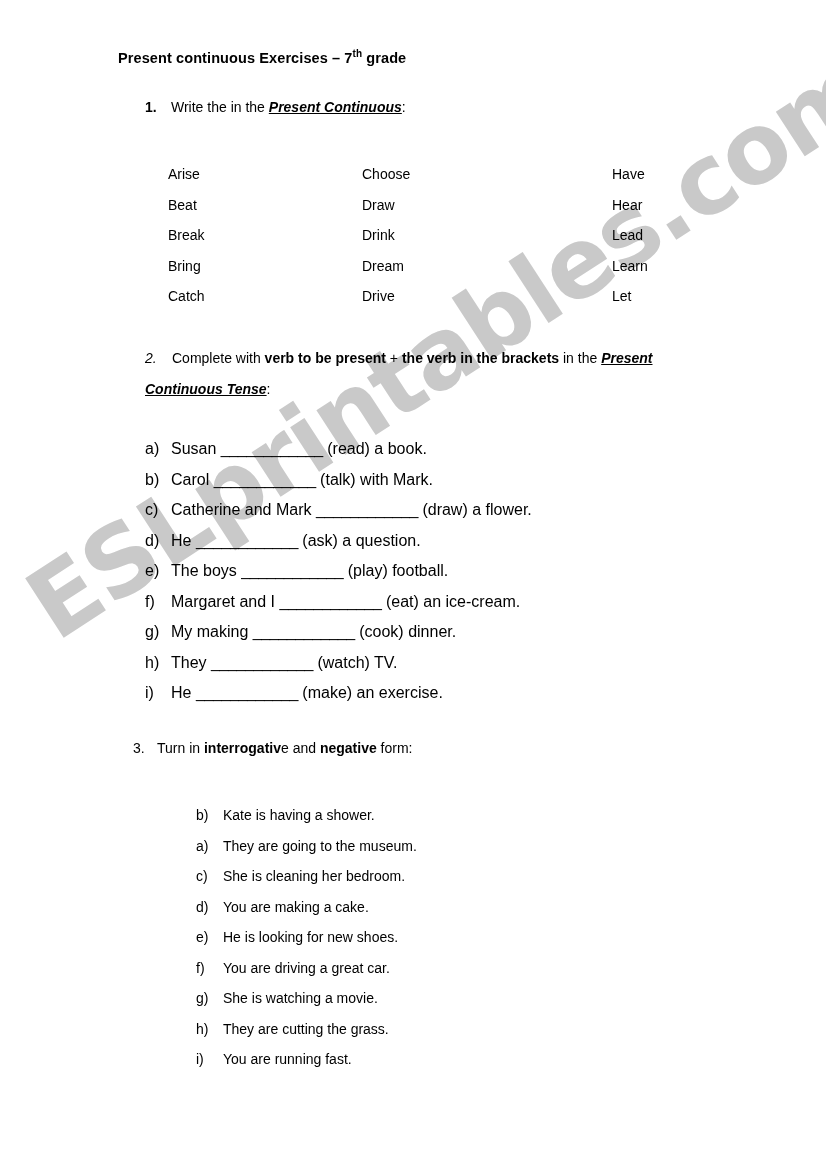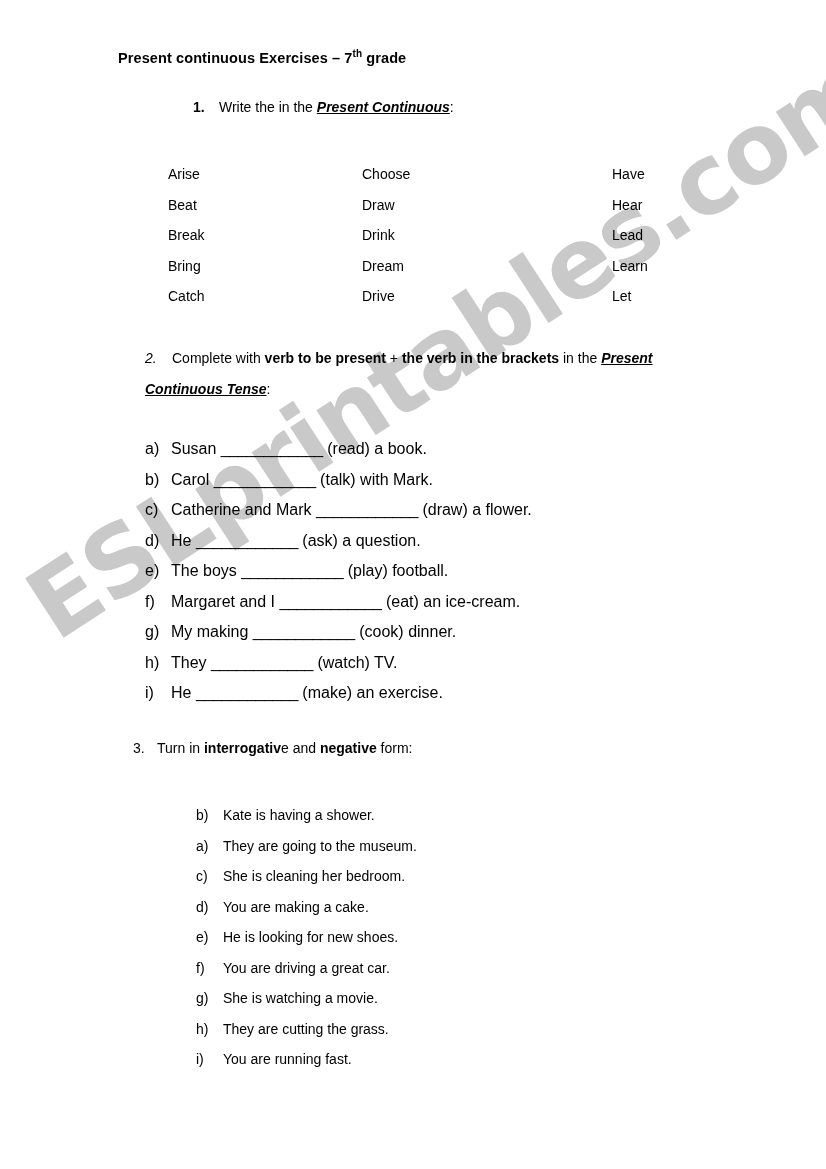--- a/index.html
+++ b/index.html
@@ -64,21 +64,20 @@
     line-height: 0;
   }
 
   
   .ex1-head {
     position: absolute;
     left: 145px;
     top: 99px;
     font-size: 14px;
     white-space: nowrap;
-    margin-left: 48px;
   }
   .ex1-num {
     font-weight: bold;
     display: inline-block;
     width: 26px;
   }
   .bi-u {
     font-weight: bold;
     font-style: italic;
     text-decoration: underline;

